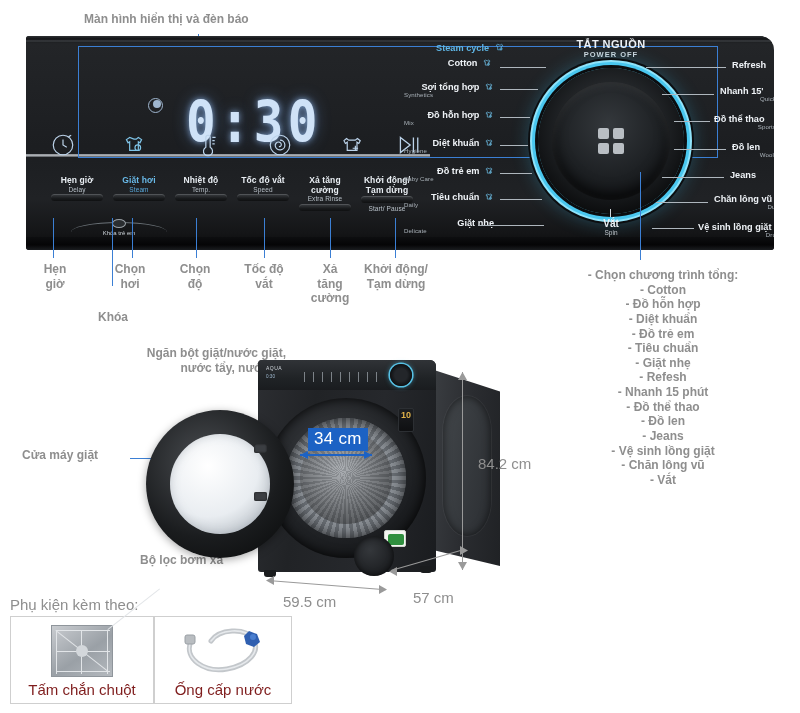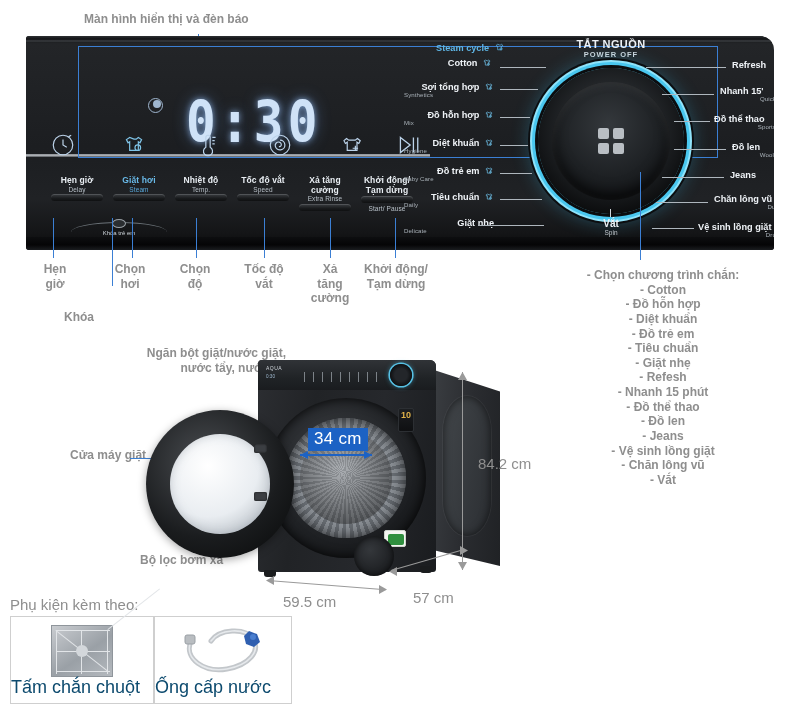--- a/index.html
+++ b/index.html
@@ -215,21 +215,21 @@
   }
   .dimarrow{ position:absolute; background:#1c62c4; }
 
   
   .dimline{ position:absolute; background:#9a9a9a; }
   .dimtxt{ position:absolute; font-size:15px; color:#8e8e8e; }
 
   
   #acc{ position:absolute; left:10px; top:616px; width:282px; height:88px; }
   #acc .box{ position:absolute; top:0; height:88px; border:1px solid #cfcfcf; }
-  #acc .cap{ position:absolute; bottom:5px; left:0; right:0; text-align:left; font-size:18px; color:#0c4a6e; }
+  #acc .cap{ position:absolute; bottom:5px; left:0; right:0; text-align:center; font-size:15px; color:#7f1d1d; }
   .acc-title{ position:absolute; left:10px; top:596px; font-size:15px; color:#8e8e8e; }
 
   .plate{
     position:absolute; left:50%; top:8px; transform:translateX(-50%);
     width:62px; height:52px;
     background:linear-gradient(145deg,#c9ccd0,#9aa0a6 55%,#b4b9be);
     border:1px solid #8f959b;
   }
   .plate i{ position:absolute; background:#e2e5e8; }
   .hose{ position:absolute; left:20px; top:8px; width:96px; height:52px; }
@@ -456,37 +456,37 @@
   <div class="vline" style="left:53px; top:218px; height:40px;"></div>
   <div class="vline" style="left:112px; top:218px; height:68px;"></div>
   <div class="vline" style="left:132px; top:218px; height:40px;"></div>
   <div class="vline" style="left:196px; top:218px; height:40px;"></div>
   <div class="vline" style="left:264px; top:218px; height:40px;"></div>
   <div class="vline" style="left:330px; top:218px; height:40px;"></div>
   <div class="vline" style="left:395px; top:218px; height:40px;"></div>
 
   <div class="callout" style="left:31px; top:262px; width:48px; text-align:center;">Hẹn
 giờ</div>
-  <div class="callout" style="left:64px; top:310px; width:64px; text-align:left;">Khóa</div>
+  <div class="callout" style="left:64px; top:310px; width:64px; text-align:right;">Khóa</div>
   <div class="callout" style="left:100px; top:262px; width:60px; text-align:center;">Chọn
 hơi</div>
   <div class="callout" style="left:163px; top:262px; width:64px; text-align:center;">Chọn
 độ</div>
   <div class="callout" style="left:222px; top:262px; width:84px; text-align:center;">Tốc độ
 vắt</div>
   <div class="callout" style="left:295px; top:262px; width:70px; text-align:center;">Xả
 tăng
 cường</div>
   <div class="callout" style="left:345px; top:262px; width:102px; text-align:center;">Khởi động/
 Tạm dừng</div>
 
   <div class="vline" style="left:640px; top:172px; height:88px;"></div>
 
   <div style="position:absolute; left:548px; top:268px; width:230px; text-align:center;">
-    <div class="callout" style="position:static; display:block;">- Chọn chương trình chắn:</div>
+    <div class="callout" style="position:static; display:block;">- Chọn chương trình tổng:</div>
     <div id="programs-items">
         <div class="callout" style="position: static;">- Cotton</div>
         <div class="callout" style="position: static;">- Đồ hỗn hợp</div>
         <div class="callout" style="position: static;">- Diệt khuẩn</div>
         <div class="callout" style="position: static;">- Đồ trẻ em</div>
         <div class="callout" style="position: static;">- Tiêu chuẩn</div>
         <div class="callout" style="position: static;">- Giặt nhẹ</div>
         <div class="callout" style="position: static;">- Refesh</div>
         <div class="callout" style="position: static;">- Nhanh 15 phút</div>
         <div class="callout" style="position: static;">- Đồ thể thao</div>
@@ -495,21 +495,21 @@
         <div class="callout" style="position: static;">- Vệ sinh lồng giặt</div>
         <div class="callout" style="position: static;">- Chăn lông vũ</div>
         <div class="callout" style="position: static;">- Vắt</div>
       </div>
   </div>
 
   <div class="callout" style="left:66px; top:346px; width:220px; text-align:right;">Ngăn bột giặt/nước giặt,
 nước tẩy, nước xả</div>
   <div class="hline" style="left:288px; top:366px; width:40px;"></div>
 
-  <div class="callout" style="left:22px; top:448px;margin-left:48px;">Cửa máy giặt</div>
+  <div class="callout" style="left:22px; top:448px;">Cửa máy giặt</div>
   <div class="hline" style="left:130px; top:458px; width:82px;"></div>
 
   <div class="callout" style="left:140px; top:553px;">Bộ lọc bơm xả</div>
   <div class="hline" style="left:264px; top:563px; width:114px;"></div>
 
   <div id="photo">
     <div class="side3d"></div>
     <div class="body3d"></div>
     <div class="toppanel">
       <div class="minibrand">AQUA</div>

